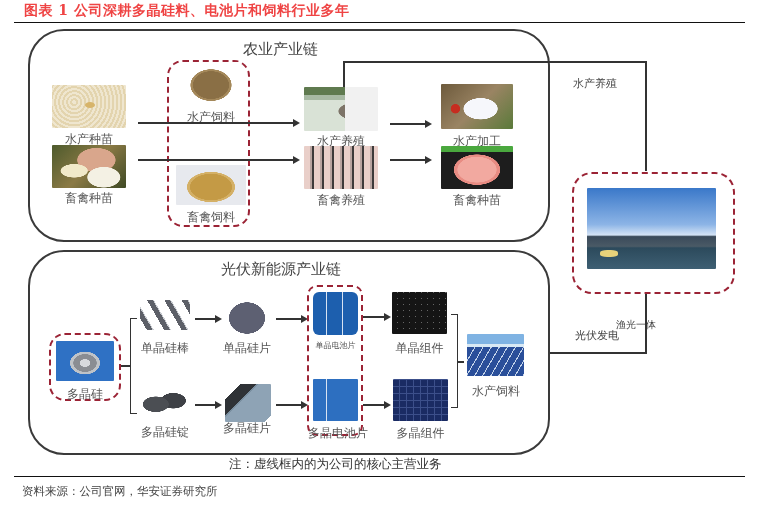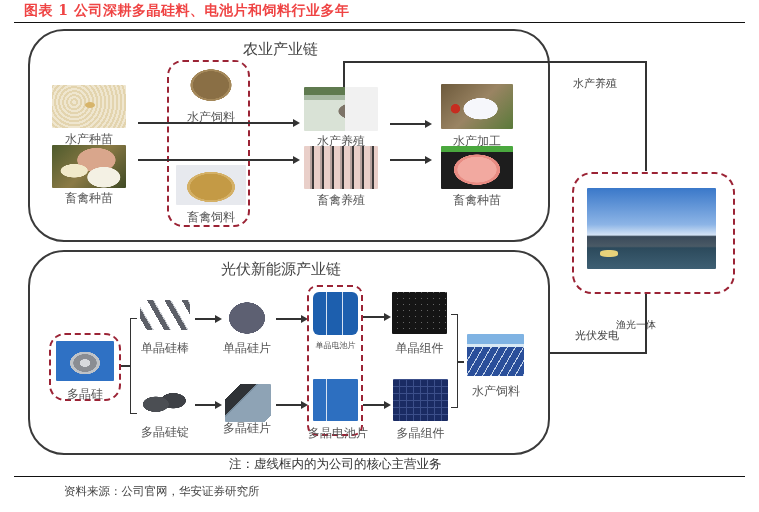--- a/index.html
+++ b/index.html
@@ -29,21 +29,21 @@
   .line-h { height: 1.5px; background: #333; }
   .line-v { width: 1.5px; background: #333; }
   .arrow { height: 1.5px; background: #333; }
   .arrow::after {
     content: ""; position: absolute; right: -2px; top: -3.5px;
     border-left: 7px solid #333; border-top: 4.25px solid transparent; border-bottom: 4.25px solid transparent;
   }
   .bracket { border: 1.5px solid #333; border-right: none; width: 7px; }
   .bracket-r { border: 1.5px solid #333; border-left: none; width: 7px; }
   .note { font-family: "DejaVu Serif", serif; font-size: 12.5px; color: #333; white-space: nowrap; }
-  .source { font-family: "DejaVu Serif", serif; font-size: 11.5px; color: #444; white-space: nowrap; margin-left: 42px; }
+  .source { font-family: "DejaVu Serif", serif; font-size: 11.5px; color: #444; white-space: nowrap; }
 
   
   .fry { background: repeating-radial-gradient(circle at 30% 40%, #efe6cf 0 2px, #e3d4ae 2px 4px); }
   .fry::after { content:""; position:absolute; left:45%; top:40%; width:10px; height:6px; background:#d7b46a; border-radius:50%; }
   .livestock-fry { background: radial-gradient(ellipse at 30% 60%, #f1e9c9 0 18%, transparent 19%), radial-gradient(ellipse at 70% 75%, #f4f1e4 0 22%, transparent 23%), radial-gradient(ellipse at 60% 35%, #d9a68c 0 30%, transparent 31%), linear-gradient(135deg, #4d5a2c, #8b7a45 50%, #3f4a25); }
   .aqua-feed { background: radial-gradient(ellipse at 50% 55%, #8a6f45 0 42%, #a4885a 43% 48%, #ffffff 49%); }
   .livestock-feed { background: radial-gradient(ellipse at 50% 55%, #c49a45 0 42%, #d4b066 43% 48%, #e7e9ee 49%); }
   .aqua-farm { background: linear-gradient(90deg, transparent 55%, #f1f1f1 55%), radial-gradient(ellipse at 78% 55%, #7d7468 0 28%, transparent 29%), linear-gradient(180deg, #5f7a4f 0 18%, #a7b9a3 18% 30%, #d9e2d6 30% 100%); }
   .livestock-farm { background: repeating-linear-gradient(90deg, #e9cfc9 0 6px, #b9a4a0 6px 8px, #3d3a3a 8px 10px), linear-gradient(#ddd,#ddd); }
   .aqua-proc { background: radial-gradient(ellipse at 55% 55%, #f6f7fb 0 30%, transparent 31%), radial-gradient(circle at 20% 55%, #c62d20 0 7%, transparent 8%), linear-gradient(135deg, #6d5a3c, #9a8463 50%, #5a7a3a); }

